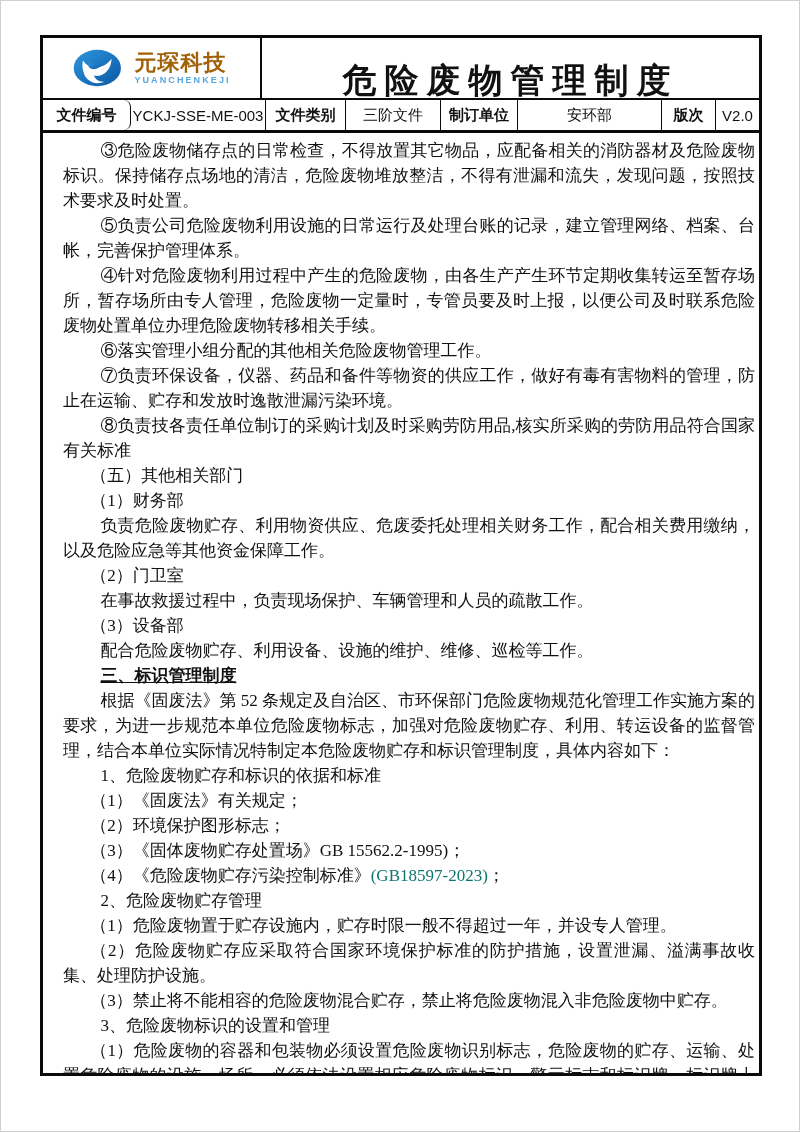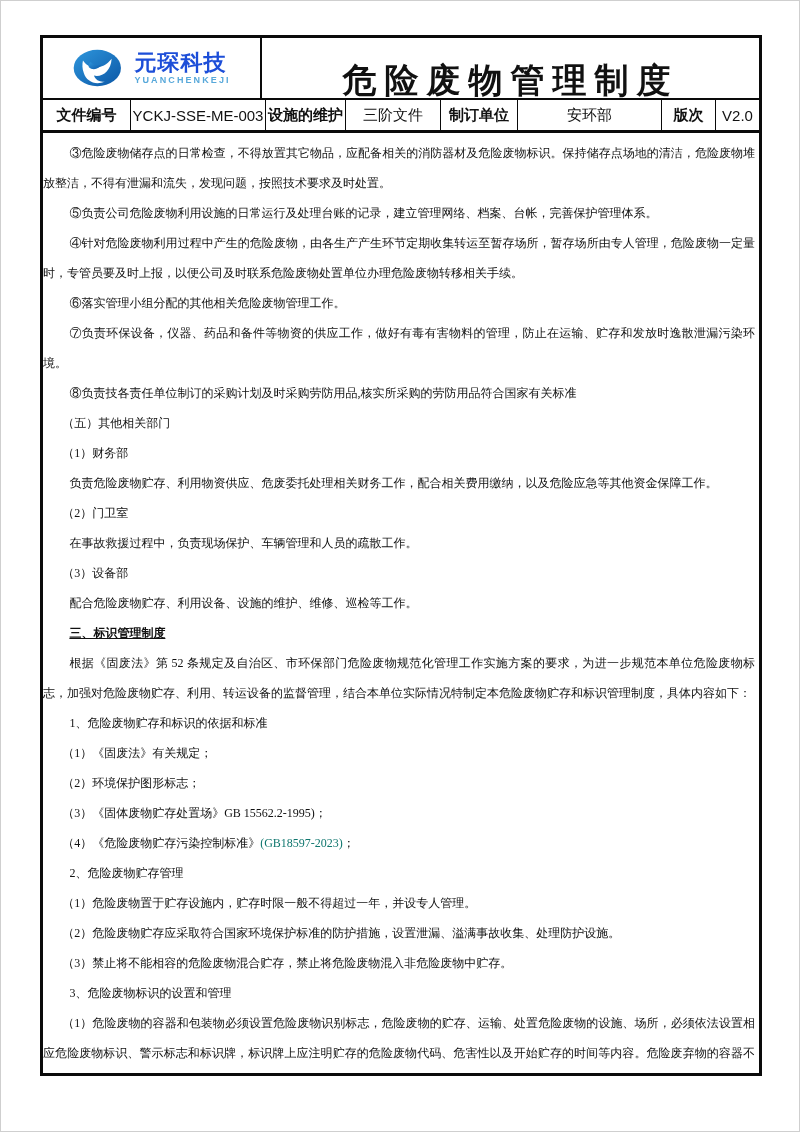--- a/index.html
+++ b/index.html
@@ -27,21 +27,21 @@
   }
   .logo-cell{
     width:219px; flex:0 0 219px;
     border-right:2px solid #0a0a0a; box-sizing:border-box;
     display:flex; align-items:center; justify-content:center; gap:8px;
   }
   .logo-mark{width:54px; height:42px; flex:0 0 54px;}
   .logo-text{display:flex; flex-direction:column; line-height:1;}
   .logo-cn{
     font-family:"Liberation Sans", sans-serif;
-    font-weight:bold; font-size:22px; color:#1d4ed8; letter-spacing:1px;
+    font-weight:bold; font-size:22px; color:#a16207; letter-spacing:1px;
   }
   .logo-en{
     font-family:"Liberation Sans", sans-serif;
     font-size:9px; color:#57a8da; letter-spacing:2.1px; margin-top:2px; font-weight:bold;
   }
   .title-cell{
     flex:1; display:flex; align-items:flex-start; justify-content:center;margin-top:20px;
   }
   .doc-title{
     font-size:34px; font-weight:bold; letter-spacing:8px; white-space:nowrap;
@@ -56,22 +56,22 @@
     display:flex; align-items:center; justify-content:center;
     border-right:1.5px solid #0a0a0a; box-sizing:border-box;
     white-space:nowrap; overflow:hidden;
   }
   .meta-cell:last-child{border-right:none;}
   .meta-label{font-weight:600;}
   .meta-value.latin{font-family:"Liberation Sans", sans-serif; font-size:15px;}
   
   .doc-body{
     flex:1; overflow:hidden;
-    padding:5px 4px 0 0;
-    font-size:12px; line-height:30px;
+    padding:5px 4px 0 20px;
+    font-size:17px; line-height:25px;
     text-align:justify;
   }
   .doc-body p{margin:0; text-indent:2.2em;}
   .doc-body p.ip{text-indent:1.6em;}
   .doc-body p.bold{font-weight:bold;text-decoration:underline;}
   .doc-body .link{color:#0f766e;}
 </style>
 </head>
 <body>
 
@@ -95,23 +95,23 @@
           <span class="logo-cn">元琛科技</span>
           <span class="logo-en">YUANCHENKEJI</span>
         </div>
       </div>
       <div class="title-cell">
         <span class="doc-title">危险废物管理制度</span>
       </div>
     </div>
 
     <div class="hdr-row2">
-        <div class="meta-cell meta-label" style="flex: 0 0 88px;">文件编号</div>
+        <div class="meta-cell meta-label" style="flex: 0 0 88px; border-radius: 7px;">文件编号</div>
         <div class="meta-cell meta-value latin" style="flex: 0 0 135px;">YCKJ-SSE-ME-003</div>
-        <div class="meta-cell meta-label" style="flex: 0 0 80px;">设施的维护</div>
+        <div class="meta-cell meta-label" style="flex: 0 0 80px;">文件类别</div>
         <div class="meta-cell meta-value" style="flex: 0 0 95px;">三阶文件</div>
         <div class="meta-cell meta-label" style="flex: 0 0 77px;">制订单位</div>
         <div class="meta-cell meta-value" style="flex: 0 0 144px;">安环部</div>
         <div class="meta-cell meta-label" style="flex: 0 0 54px;">版次</div>
         <div class="meta-cell meta-value latin" style="flex: 1 1 0%;">V2.0</div>
       </div>
 
     <div class="doc-body">
         <p class="">③危险废物储存点的日常检查，不得放置其它物品，应配备相关的消防器材及危险废物标识。保持储存点场地的清洁，危险废物堆放整洁，不得有泄漏和流失，发现问题，按照技术要求及时处置。</p>
         <p class="">⑤负责公司危险废物利用设施的日常运行及处理台账的记录，建立管理网络、档案、台帐，完善保护管理体系。</p>

